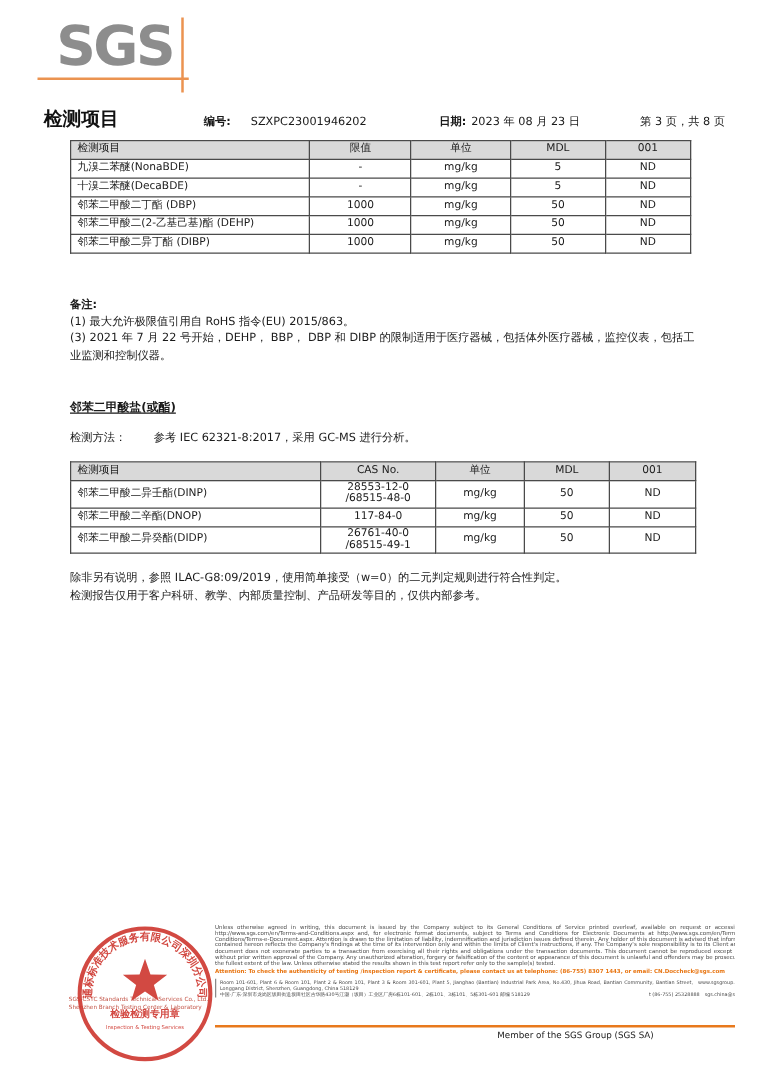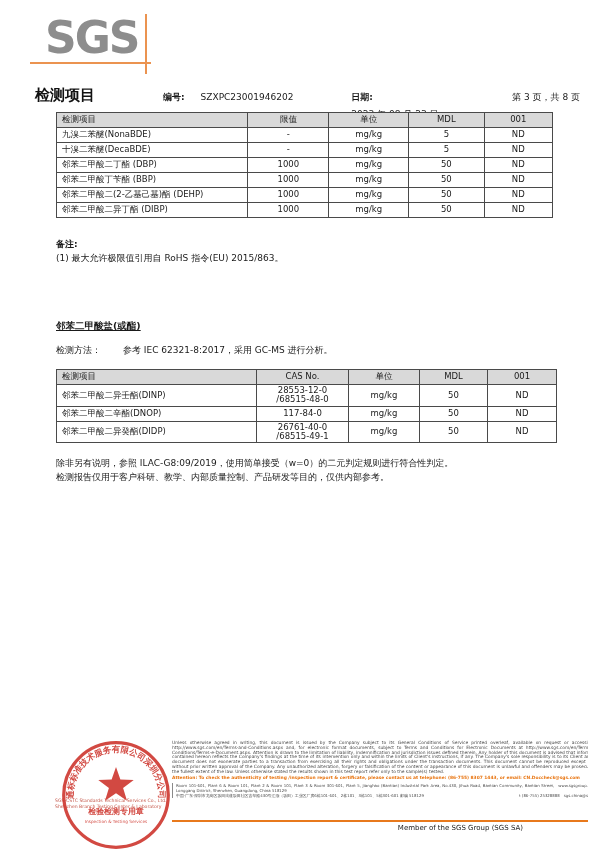--- a/index.html
+++ b/index.html
@@ -12,21 +12,21 @@
   .logo-text{position:absolute;left:15px;top:2px;font-size:44px;font-weight:bold;
     color:#8d8d8d;letter-spacing:-2px;font-family:"DejaVu Sans","Liberation Sans",sans-serif;}
   .logo-hline{position:absolute;left:0;top:52px;width:121px;height:2px;background:#eb9350;}
   .logo-vline{position:absolute;left:115px;top:4px;width:2px;height:60px;background:#eb9350;}
   
   .title-row{position:absolute;left:35px;top:86px;width:545px;display:flex;align-items:baseline;}
   .report-title{font-size:15px;font-weight:bold;color:#111;}
   .field-label{font-size:9px;font-weight:bold;}
   .field-value{font-size:9px;}
   .no-group{margin-left:68px;display:flex;gap:16px;align-items:baseline;}
-  .date-group{margin-left:58px;display:flex;gap:4px;align-items:flex-start;flex-direction:column;}
+  .date-group{margin-left:58px;display:flex;gap:4px;align-items:flex-end;}
   .page-info{margin-left:auto;font-size:9px;}
   
   table{border-collapse:collapse;table-layout:fixed;}
   .t1{position:absolute;left:56px;top:112px;width:497px;}
   .t2{position:absolute;left:56px;top:369px;width:501px;}
   th,td{border:1px solid #4a4a4a;font-size:8.5px;font-weight:normal;
     padding:1px 3px;text-align:center;line-height:1.1;}
   th{background:#d9d9d9;height:12px;}
   td{height:12px;}
   th.c0,td.c0{text-align:left;padding-left:5px;}
@@ -108,46 +108,40 @@
       <td>ND</td>
     </tr>
     <tr>
       <td class="c0">邻苯二甲酸二丁酯 (DBP)</td>
       <td>1000</td>
       <td>mg/kg</td>
       <td>50</td>
       <td>ND</td>
     </tr>
     <tr>
-      <td class="c0">邻苯二甲酸丁苄酯 (BBP)</td>
-      <td>1000</td>
-      <td>mg/kg</td>
-      <td>50</td>
-      <td>ND</td>
-    </tr>
-    <tr>
       <td class="c0">邻苯二甲酸二(2-乙基己基)酯 (DEHP)</td>
       <td>1000</td>
       <td>mg/kg</td>
       <td>50</td>
       <td>ND</td>
     </tr>
     <tr>
       <td class="c0">邻苯二甲酸二异丁酯 (DIBP)</td>
       <td>1000</td>
       <td>mg/kg</td>
       <td>50</td>
       <td>ND</td>
     </tr>
   </tbody>
     </table>
 
   <div class="notes">
     <div class="notes-title">备注:</div>
     <div>(1) 最大允许极限值引用自 RoHS 指令(EU) 2015/863。</div>
+    <div>(3) 2021 年 7 月 22 号开始，DEHP， BBP， DBP 和 DIBP 的限制适用于医疗器械，包括体外医疗器械，监控仪表，包括工业监测和控制仪器。</div>
   </div>
 
   <div class="sec-heading">邻苯二甲酸盐(或酯)</div>
   <div class="method-row">
     <span class="field-value" style="font-weight:normal">检测方法：</span>
     <span class="field-value">参考 IEC 62321-8:2017，采用 GC-MS 进行分析。</span>
   </div>
 
   <table class="t2">
     <colgroup>

